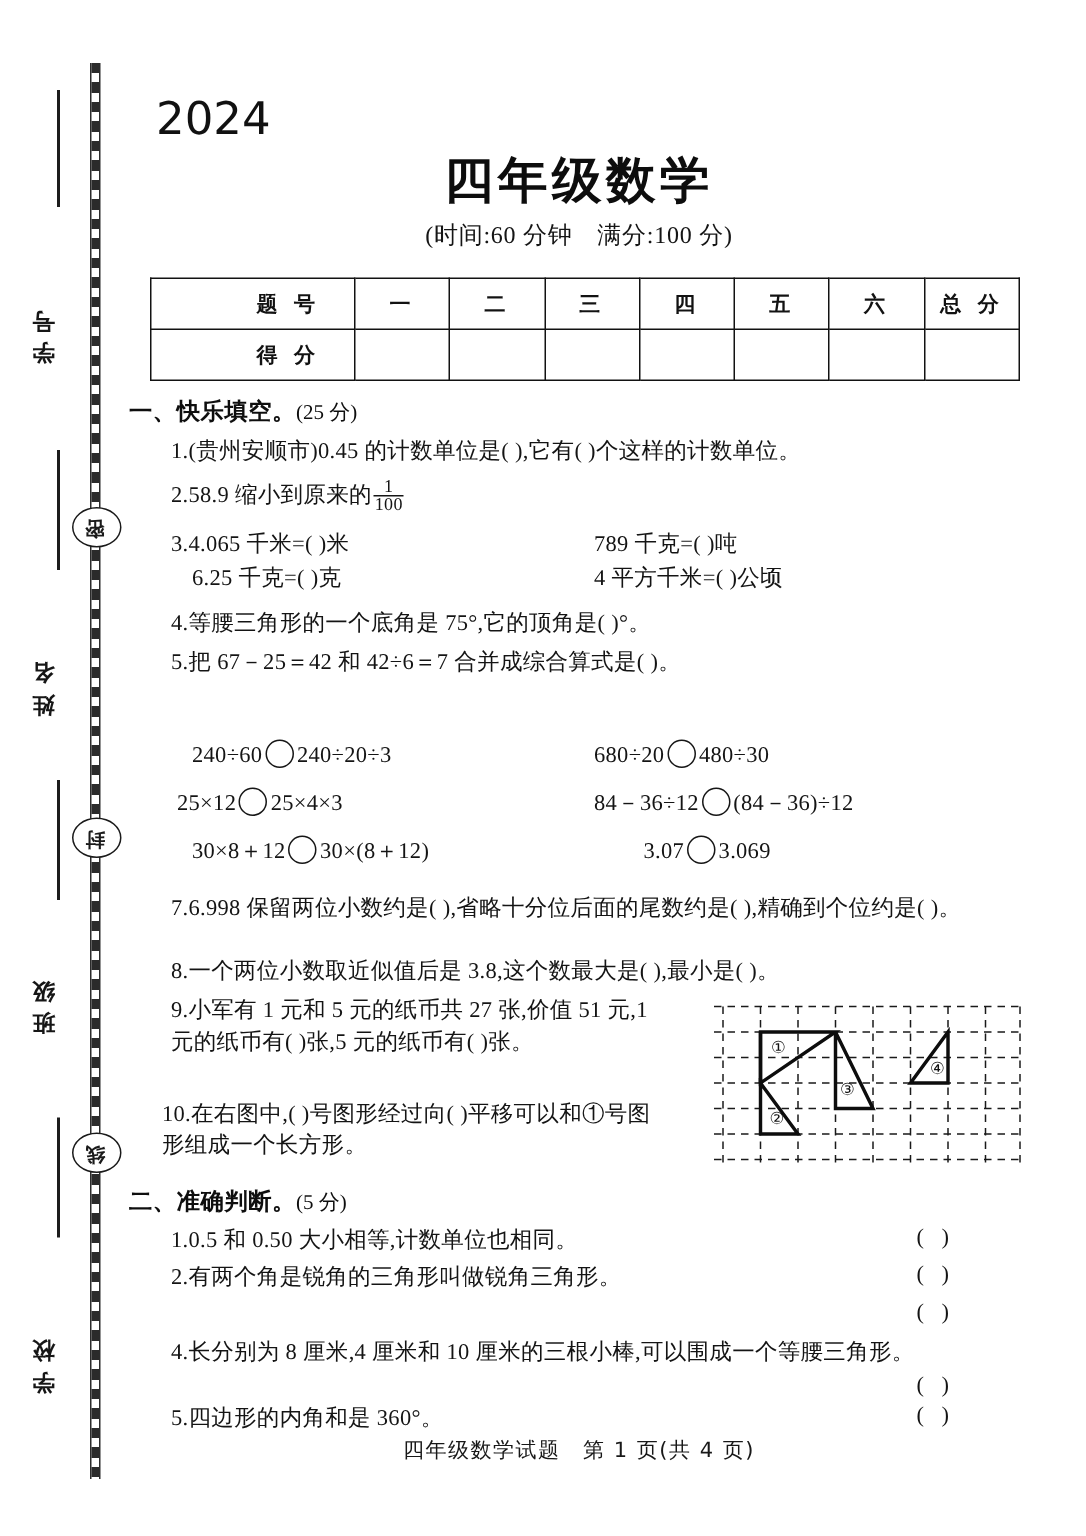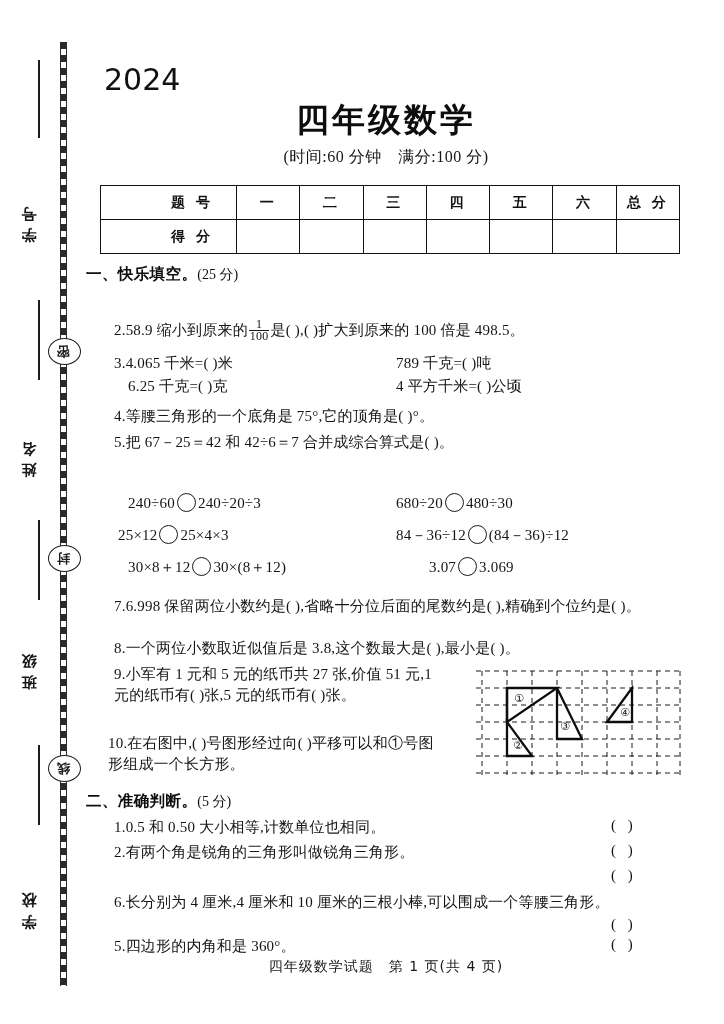--- a/index.html
+++ b/index.html
@@ -221,23 +221,24 @@
       <td></td>
       <td></td>
     </tr>
   </tbody>
     </table>
 
   <div class="sec-head" style="top:264px;">
     <span>一、快乐填空。</span><span class="pts">(25 分)</span>
   </div>
 
+  <div class="q" style="top:291px;left:28px;">1.(贵州安顺市)0.45 的计数单位是(        ),它有(        )个这样的计数单位。</div>
 
   <div class="q" style="top:320px;left:28px;">
-    <span>2.58.9 缩小到原来的</span><span class="frac"><span class="num">1</span><span class="den">100</span></span><span>是(        ),(        )扩大到原来的 100 倍是 498.5。</span>
+    <span>2.58.9 缩小到原来的</span><span class="frac"><span class="num">1</span><span class="den">100</span></span>
   </div>
 
   <div class="q" style="top:353px;left:28px;">3.4.065 千米=(        )米</div>
   <div class="q" style="top:353px;left:310px;">789 千克=(        )吨</div>
   <div class="q" style="top:376px;left:42px;">6.25 千克=(        )克</div>
   <div class="q" style="top:376px;left:310px;">4 平方千米=(        )公顷</div>
 
   <div class="q" style="top:406px;left:28px;">4.等腰三角形的一个底角是 75°,它的顶角是(        )°。</div>
   <div class="q" style="top:432px;left:28px;">5.把 67－25＝42 和 42÷6＝7 合并成综合算式是(                    )。</div>
 
@@ -309,20 +310,20 @@
   </div>
 
   <div class="q" style="top:817px;left:28px;">1.0.5 和 0.50 大小相等,计数单位也相同。</div>
   <div class="judge-mark" style="top:817px;left:525px;">(      )</div>
 
   <div class="q" style="top:842px;left:28px;">2.有两个角是锐角的三角形叫做锐角三角形。</div>
   <div class="judge-mark" style="top:842px;left:525px;">(      )</div>
 
   <div class="judge-mark" style="top:867px;left:525px;">(      )</div>
 
-  <div class="q" style="top:892px;left:28px;">6.长分别为 4 厘米,4 厘米和 10 厘米的三根小棒,可以围成一个等腰三角形。</div>
+  <div class="q" style="top:892px;left:28px;">4.长分别为 8 厘米,4 厘米和 10 厘米的三根小棒,可以围成一个等腰三角形。</div>
   <div class="judge-mark" style="top:916px;left:525px;">(      )</div>
 
   <div class="q" style="top:936px;left:28px;">5.四边形的内角和是 360°。</div>
   <div class="judge-mark" style="top:936px;left:525px;">(      )</div>
 
   <div class="footer">四年级数学试题　第 1 页(共 4 页)</div>
 </div>
 
 </body></html>

